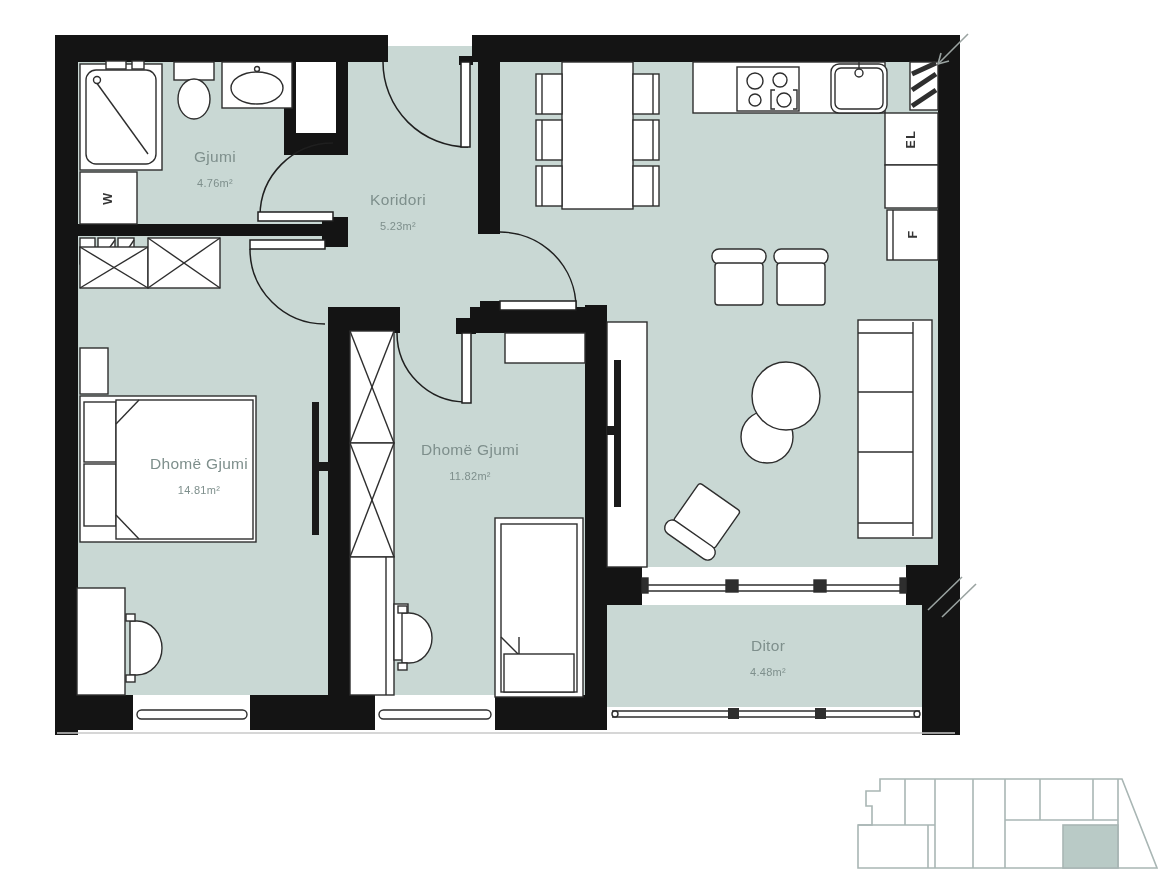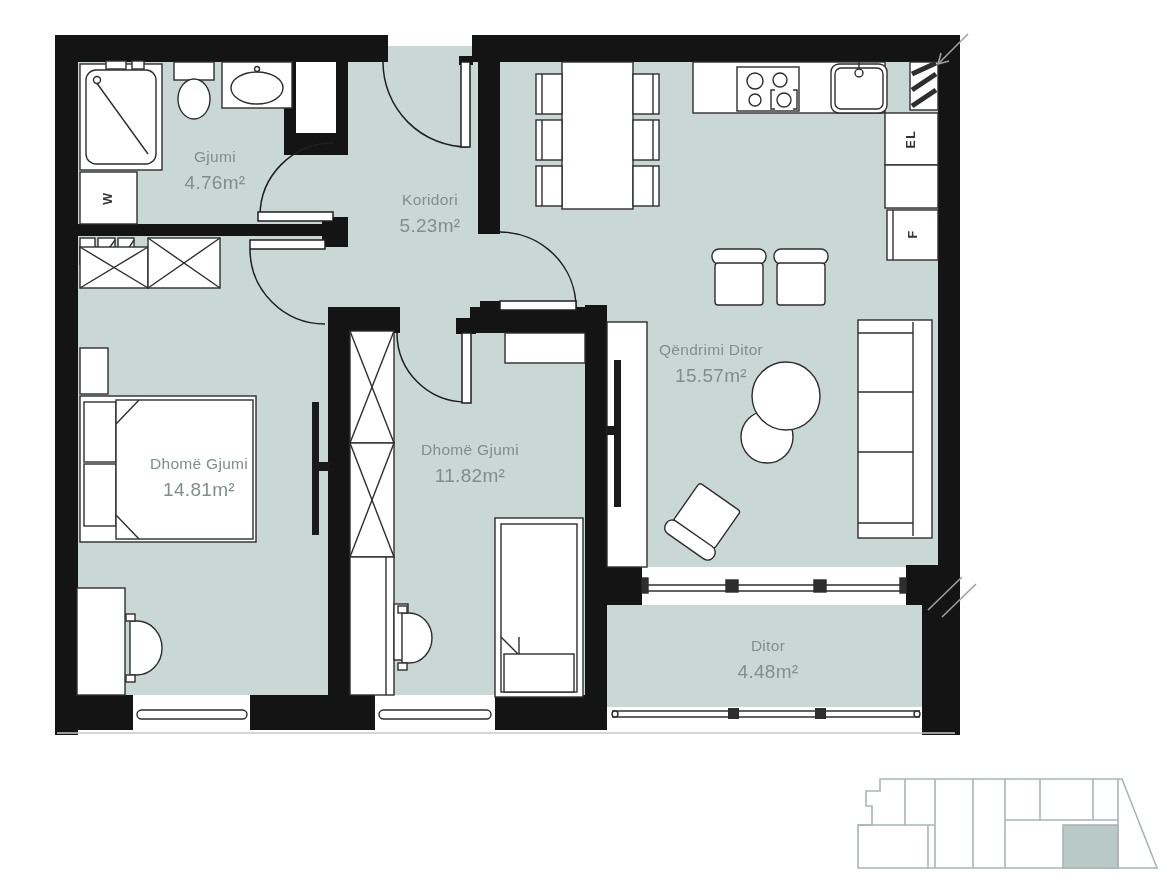--- a/index.html
+++ b/index.html
@@ -1,21 +1,21 @@
 <!DOCTYPE html>
 <html><head>
 <meta charset="utf-8">
 <style>
   html,body{margin:0;padding:0;background:#fff;}
   #stage{position:relative;width:1170px;height:878px;background:#ffffff;overflow:hidden;
          font-family:"Liberation Sans", sans-serif;}
   #plan-svg{position:absolute;left:0;top:0;}
   .room-label{position:absolute;transform:translate(-50%,-50%);text-align:center;
               color:#7e8f8c;font-size:15.5px;line-height:26px;letter-spacing:.3px;white-space:nowrap;}
-  .room-label .area{font-size:19px;}
+  .room-label .area{font-size:11px;}
   .fixture-label{position:absolute;transform:translate(-50%,-50%) rotate(-90deg);
                  color:#353535;font-size:12.5px;font-weight:600;letter-spacing:1.5px;white-space:nowrap;}
 </style>
 </head>
 <body>
 
 <div id="stage">
 
 <svg id="plan-svg" width="1170" height="878" viewBox="0 0 1170 878">
 
@@ -280,27 +280,23 @@
     <line x1="1093" y1="779" x2="1093" y2="820"></line>
     <line x1="1005" y1="820" x2="1118" y2="820"></line>
     <line x1="1118" y1="779" x2="1118" y2="868"></line>
   </g>
 </svg>
 
 <div class="room-label" style="left:215px;top:170px">
   <div>Gjumi</div>
   <div class="area">4.76m²</div>
 </div>
-<div class="room-label" style="left:430px;top:213px">
+<div class="room-label" style="left:398px;top:213px">
   <div>Koridori</div>
   <div class="area">5.23m²</div>
-</div>
-<div class="room-label" style="left:711px;top:363px">
-  <div>Qëndrimi Ditor</div>
-  <div class="area">15.57m²</div>
 </div>
 <div class="room-label" style="left:199px;top:477px">
   <div>Dhomë Gjumi</div>
   <div class="area">14.81m²</div>
 </div>
 <div class="room-label" style="left:470px;top:463px">
   <div>Dhomë Gjumi</div>
   <div class="area">11.82m²</div>
 </div>
 <div class="room-label" style="left:768px;top:659px">

